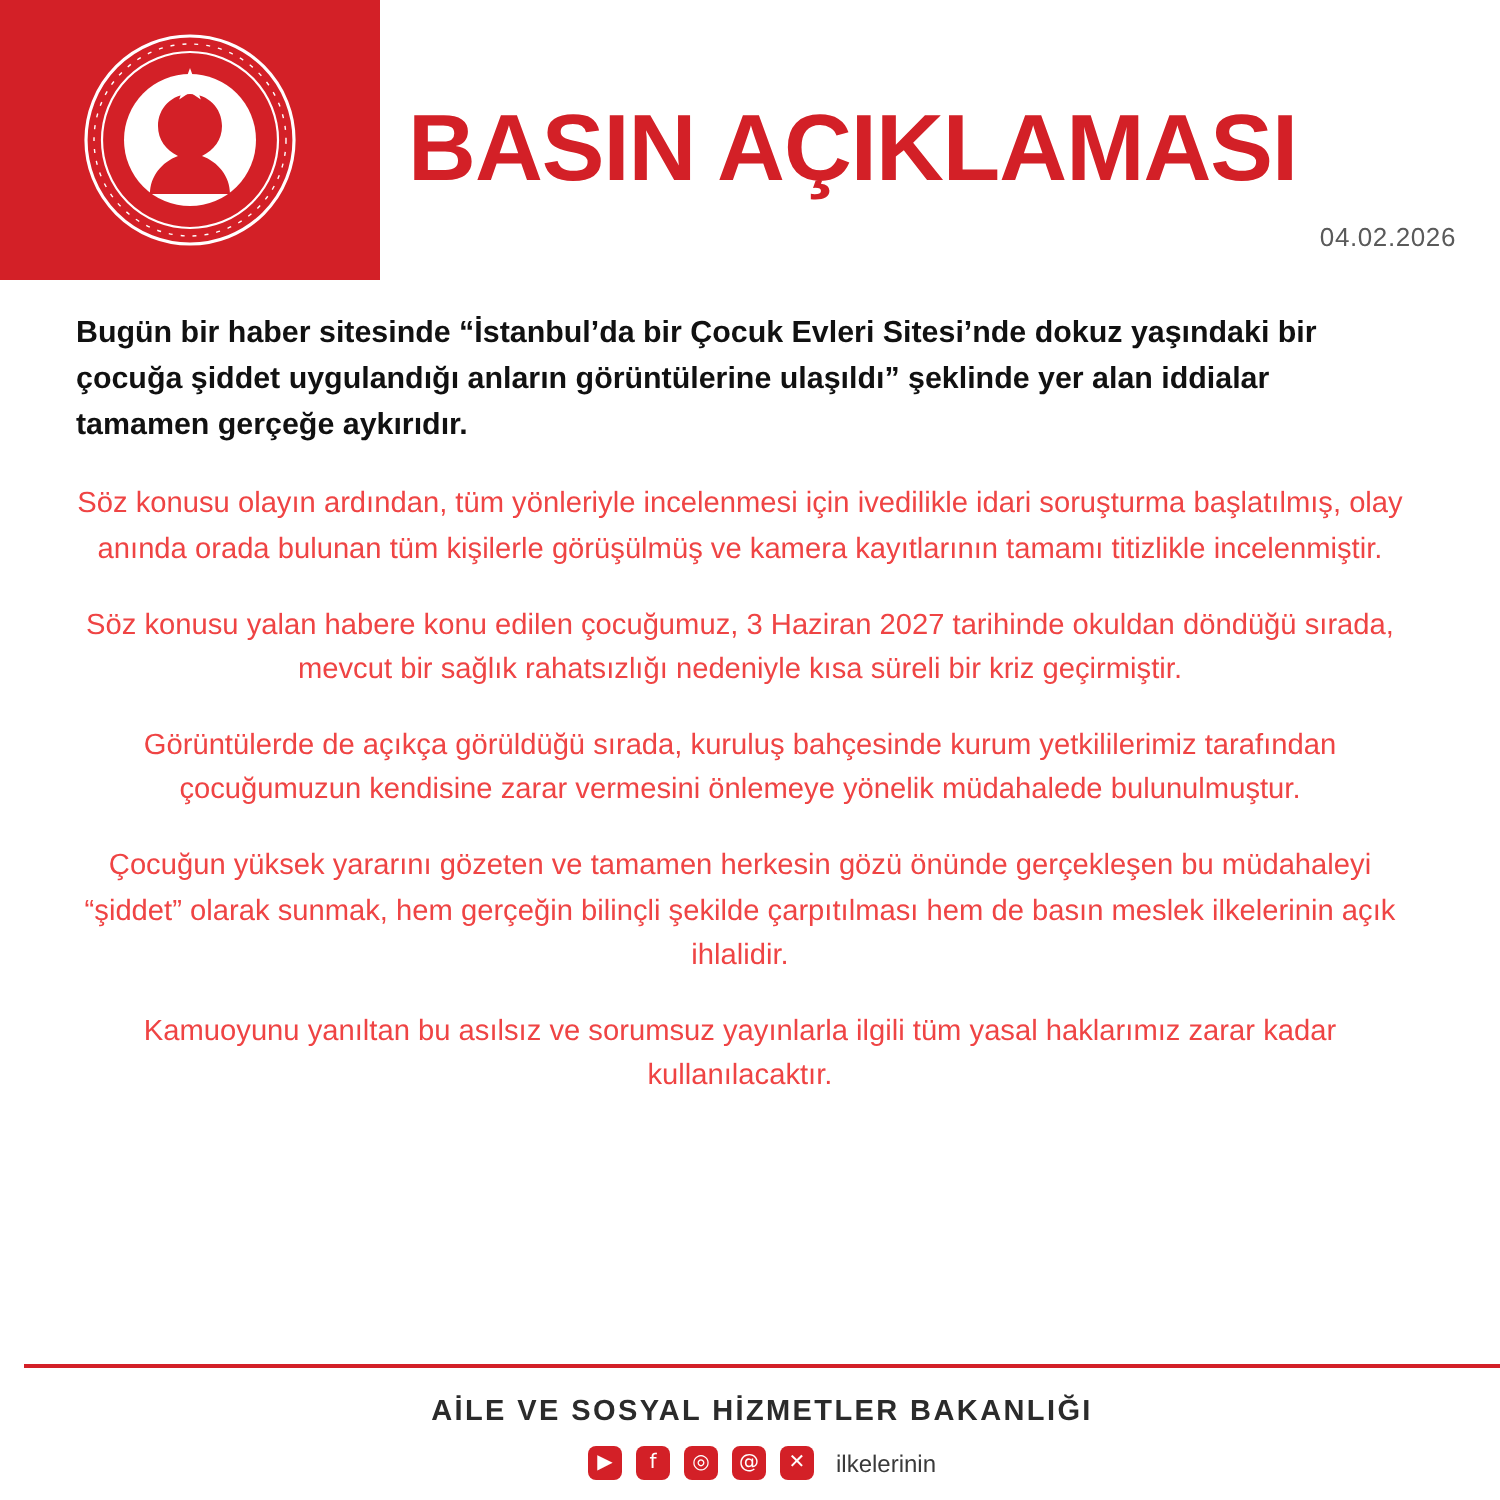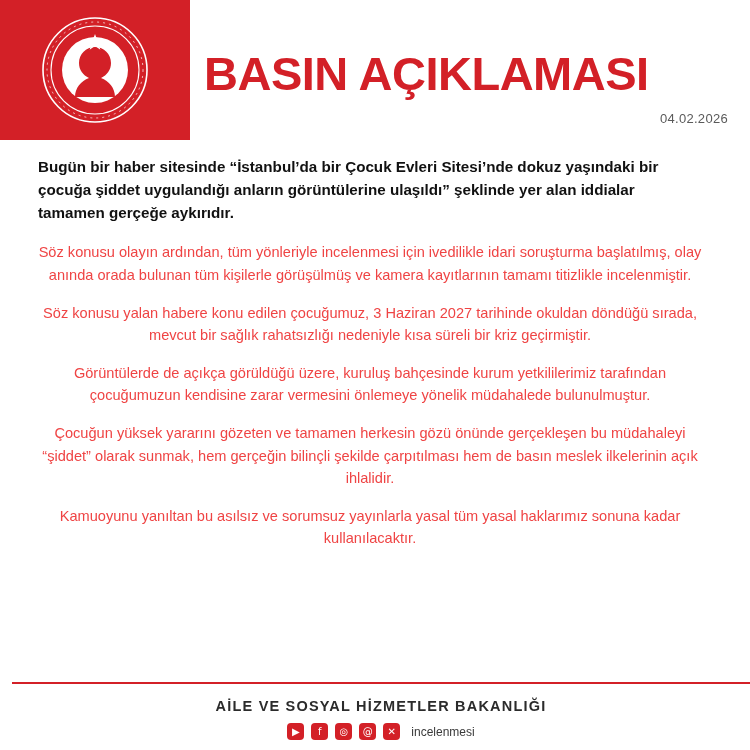--- a/index.html
+++ b/index.html
@@ -156,30 +156,30 @@
       <div class="main-title">BASIN AÇIKLAMASI</div>
       <div class="date">04.02.2026</div>
     </div>
 
   </div>
 
   <div class="content">
     <p class="lead">Bugün bir haber sitesinde “İstanbul’da bir Çocuk Evleri Sitesi’nde dokuz yaşındaki bir çocuğa şiddet uygulandığı anların görüntülerine ulaşıldı” şeklinde yer alan iddialar tamamen gerçeğe aykırıdır.</p>
     <p class="para">Söz konusu olayın ardından, tüm yönleriyle incelenmesi için ivedilikle idari soruşturma başlatılmış, olay anında orada bulunan tüm kişilerle görüşülmüş ve kamera kayıtlarının tamamı titizlikle incelenmiştir.</p>
     <p class="para">Söz konusu yalan habere konu edilen çocuğumuz, 3 Haziran 2027 tarihinde okuldan döndüğü sırada, mevcut bir sağlık rahatsızlığı nedeniyle kısa süreli bir kriz geçirmiştir.</p>
-    <p class="para">Görüntülerde de açıkça görüldüğü üzere, kuruluş bahçesinde kurum yetkililerimiz tarafından çocuğumuzun kendisine zarar vermesini önlemeye yönelik müdahalede bulunulmuştur.</p>
+    <p class="para">Görüntülerde de açıkça görüldüğü sırada, kuruluş bahçesinde kurum yetkililerimiz tarafından çocuğumuzun kendisine zarar vermesini önlemeye yönelik müdahalede bulunulmuştur.</p>
     <p class="para">Çocuğun yüksek yararını gözeten ve tamamen herkesin gözü önünde gerçekleşen bu müdahaleyi “şiddet” olarak sunmak, hem gerçeğin bilinçli şekilde çarpıtılması hem de basın meslek ilkelerinin açık ihlalidir.</p>
-    <p class="para">Kamuoyunu yanıltan bu asılsız ve sorumsuz yayınlarla yasal tüm yasal haklarımız sonuna kadar kullanılacaktır.</p>
+    <p class="para">Kamuoyunu yanıltan bu asılsız ve sorumsuz yayınlarla ilgili tüm yasal haklarımız zarar kadar kullanılacaktır.</p>
   </div>
 
   <div class="footer">
     <div class="footer-title">AİLE VE SOSYAL HİZMETLER BAKANLIĞI</div>
     <div class="social-row">
       <span class="social-icon">▶</span>
       <span class="social-icon">f</span>
       <span class="social-icon">◎</span>
       <span class="social-icon">@</span>
       <span class="social-icon">✕</span>
-      <span class="social-handle">incelenmesi</span>
+      <span class="social-handle">ilkelerinin</span>
     </div>
   </div>
 
 </div>
 
 </body></html>

